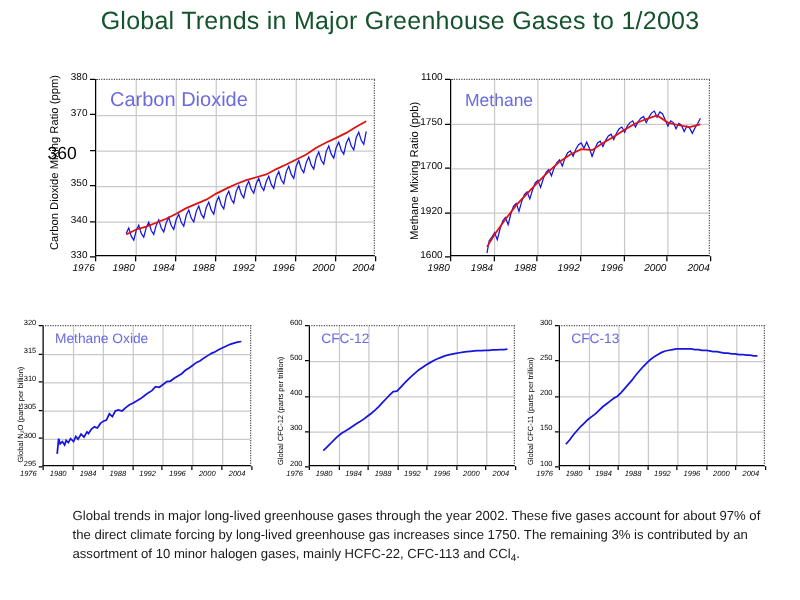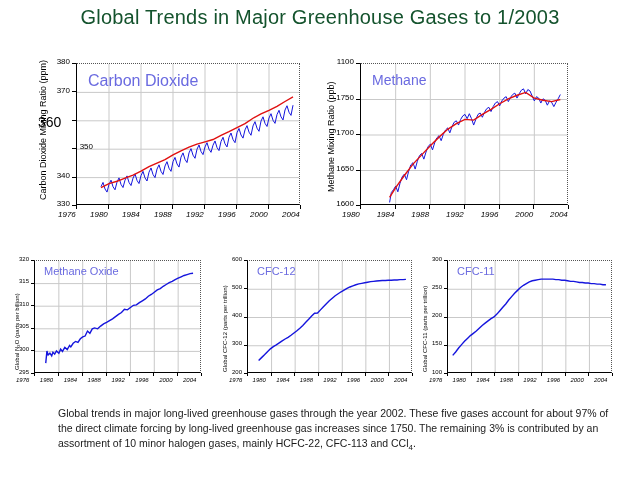--- a/index.html
+++ b/index.html
@@ -136,34 +136,34 @@
         <line x1="0" x2="165" y1="28.25" y2="28.25" class="gridline"></line>
         <line y1="0" y2="113" x1="23.57142857142857" x2="23.57142857142857" class="gridline"></line>
         <line y1="0" y2="113" x1="47.14285714285714" x2="47.14285714285714" class="gridline"></line>
         <line y1="0" y2="113" x1="70.71428571428571" x2="70.71428571428571" class="gridline"></line>
         <line y1="0" y2="113" x1="94.28571428571428" x2="94.28571428571428" class="gridline"></line>
         <line y1="0" y2="113" x1="117.85714285714286" x2="117.85714285714286" class="gridline"></line>
         <line y1="0" y2="113" x1="141.42857142857142" x2="141.42857142857142" class="gridline"></line>
         <path d="M4.71 94.36 L7.66 90.97 L10.61 87.01 L13.55 83.62 L16.50 80.23 L19.45 77.41 L22.39 74.58 L25.34 72.32 L28.29 70.06 L31.23 67.23 L34.18 64.41 L37.12 62.15 L40.07 59.89 L43.02 57.63 L45.96 55.94 L48.91 53.11 L51.86 49.72 L54.80 46.33 L57.75 42.94 L60.70 38.98 L63.64 35.59 L66.59 32.20 L69.54 29.38 L72.48 26.55 L75.43 24.30 L78.37 22.60 L81.32 20.91 L84.27 19.78 L87.21 19.21 L90.16 18.65 L93.11 18.08 L96.05 18.08 L99.00 18.08 L101.95 18.08 L104.89 18.08 L107.84 18.65 L110.79 18.65 L113.73 19.21 L116.68 19.21 L119.62 19.78 L122.57 20.34 L125.52 20.34 L128.46 20.91 L131.41 21.47 L134.36 21.47 L137.30 22.03 L140.25 22.03 L143.20 22.60 L146.14 22.60 L149.09 23.16 L152.04 23.16 L154.98 23.73 L157.93 23.73 " class="series-blue-thick"></path>
       </svg>
   </div>
-  <div class="gas-label small-title" id="lbl-cfc11" style="left:457px;top:265px;">CFC-11</div>
+  <div class="gas-label small-title" id="lbl-cfc11" style="left:457px;top:265px;">CFC-13</div>
 </div>
 
 <div id="caption">
   <span>Global trends in major long-lived greenhouse gases through the year 2002.  These five gases account for about</span>
   <span>97% of the direct climate forcing by long-lived greenhouse gas increases since 1750.  The remaining 3% is</span>
   <span>contributed by an assortment of 10 minor halogen gases, mainly HCFC-22, CFC-113 and CCl</span><sub>4</sub><span>.</span>
 </div>
 
 <div class="ytick" style="left: 50px; top: 199.24px; width: 20px; font-size: 8px;">330</div>
 <div class="tickmark" style="left: 72px; top: 205px; width: 4px; height: 1px;"></div>
 <div class="ytick" style="left: 50px; top: 170.84px; width: 20px; font-size: 8px;">340</div>
 <div class="tickmark" style="left: 72px; top: 176.6px; width: 4px; height: 1px;"></div>
-<div class="ytick" style="left: 50px; top: 142.44px; width: 20px; font-size: 8px; margin-left: 23px;">350</div>
+<div class="ytick" style="left: 50px; top: 142.44px; width: 20px; font-size: 8px;">350</div>
 <div class="tickmark" style="left: 72px; top: 148.2px; width: 4px; height: 1px;"></div>
 <div class="ytick" style="left: 38px; top: 114.04px; width: 20px; font-size: 14px; text-align: right;">360</div>
 <div class="tickmark" style="left: 72px; top: 119.8px; width: 4px; height: 1px;"></div>
 <div class="ytick" style="left: 50px; top: 85.64px; width: 20px; font-size: 8px; text-align: right;">370</div>
 <div class="tickmark" style="left: 72px; top: 91.4px; width: 4px; height: 1px;"></div>
 <div class="ytick" style="left: 50px; top: 57.24px; width: 20px; font-size: 8px;">380</div>
 <div class="tickmark" style="left: 72px; top: 63px; width: 4px; height: 1px;"></div>
 <div class="xtick" style="left: 58px; top: 210px; width: 36px; font-size: 8px;">1976</div>
 <div class="tickmark" style="left: 76px; top: 205px; width: 1px; height: 4px;"></div>
 <div class="xtick" style="left: 90px; top: 210px; width: 36px; font-size: 8px;">1980</div>
@@ -175,21 +175,21 @@
 <div class="xtick" style="left: 186px; top: 210px; width: 36px; font-size: 8px;">1992</div>
 <div class="tickmark" style="left: 204px; top: 205px; width: 1px; height: 4px;"></div>
 <div class="xtick" style="left: 218px; top: 210px; width: 36px; font-size: 8px;">1996</div>
 <div class="tickmark" style="left: 236px; top: 205px; width: 1px; height: 4px;"></div>
 <div class="xtick" style="left: 250px; top: 210px; width: 36px; font-size: 8px;">2000</div>
 <div class="tickmark" style="left: 268px; top: 205px; width: 1px; height: 4px;"></div>
 <div class="xtick" style="left: 282px; top: 210px; width: 36px; font-size: 8px;">2004</div>
 <div class="tickmark" style="left: 300px; top: 205px; width: 1px; height: 4px;"></div>
 <div class="ytick" style="left: 330px; top: 199.24px; width: 24px; font-size: 8px;">1600</div>
 <div class="tickmark" style="left: 356px; top: 205px; width: 4px; height: 1px;"></div>
-<div class="ytick" style="left: 330px; top: 163.74px; width: 24px; font-size: 8px;">1650</div>
+<div class="ytick" style="left: 330px; top: 163.74px; width: 24px; font-size: 8px;">1920</div>
 <div class="tickmark" style="left: 356px; top: 169.5px; width: 4px; height: 1px;"></div>
 <div class="ytick" style="left: 330px; top: 128.24px; width: 24px; font-size: 8px;">1700</div>
 <div class="tickmark" style="left: 356px; top: 134px; width: 4px; height: 1px;"></div>
 <div class="ytick" style="left: 330px; top: 92.74px; width: 24px; font-size: 8px;">1750</div>
 <div class="tickmark" style="left: 356px; top: 98.5px; width: 4px; height: 1px;"></div>
 <div class="ytick" style="left: 330px; top: 57.24px; width: 24px; font-size: 8px;">1100</div>
 <div class="tickmark" style="left: 356px; top: 63px; width: 4px; height: 1px;"></div>
 <div class="xtick" style="left: 342px; top: 210px; width: 36px; font-size: 8px;">1980</div>
 <div class="tickmark" style="left: 360px; top: 205px; width: 1px; height: 4px;"></div>
 <div class="xtick" style="left: 376.667px; top: 210px; width: 36px; font-size: 8px;">1984</div>

